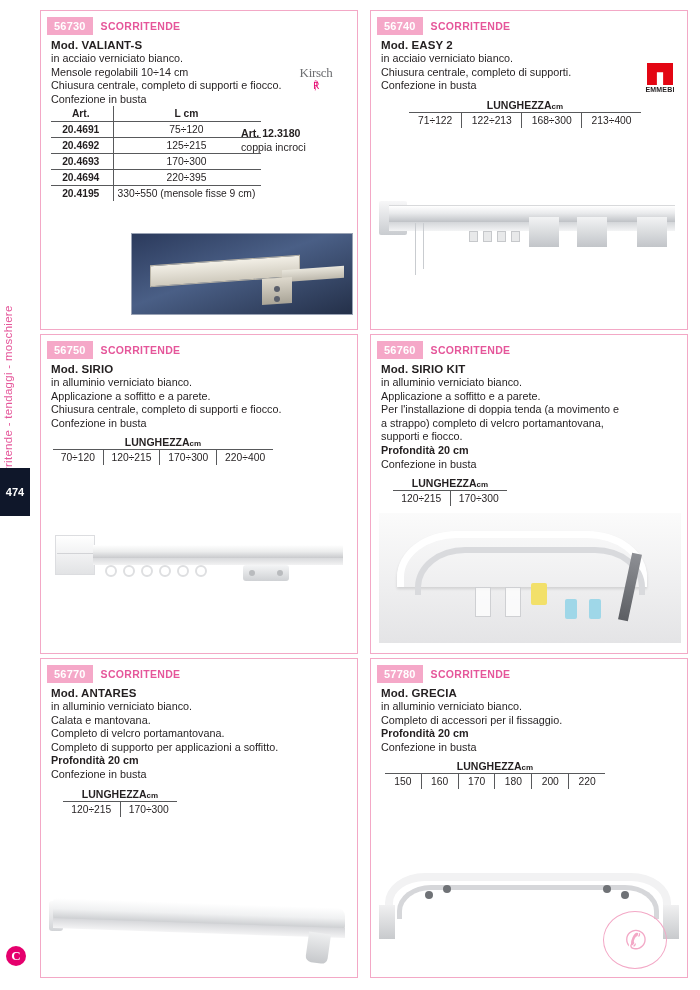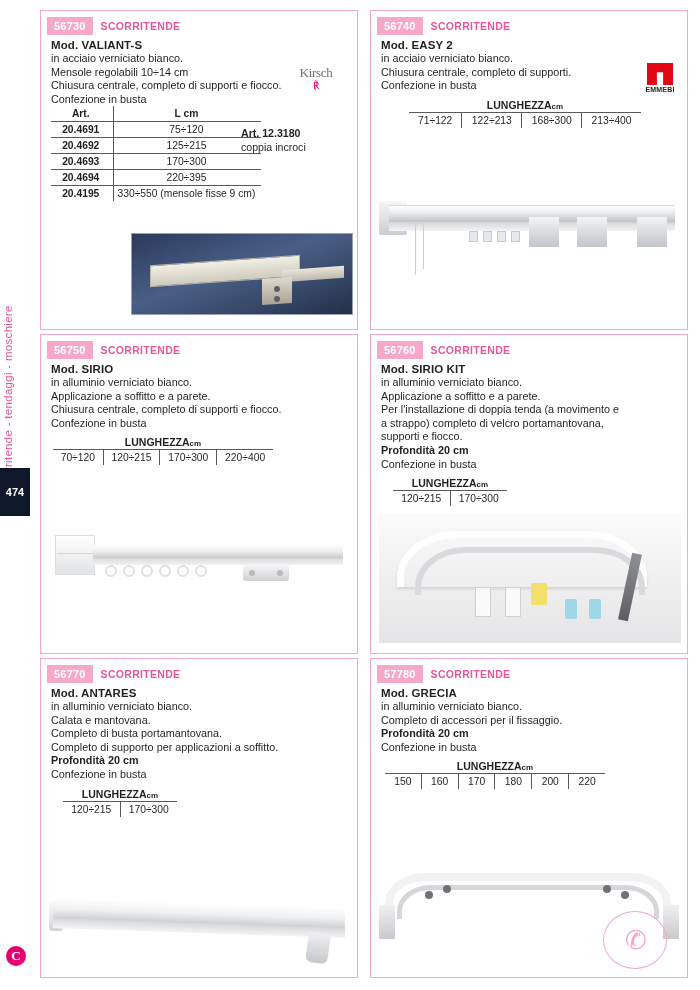--- a/index.html
+++ b/index.html
@@ -560,21 +560,21 @@
   <div class="card">
     <div class="card-head">
       <div class="code">56770</div>
       <div class="cat">SCORRITENDE</div>
     </div>
     <div class="card-body">
       <div class="model">Mod. ANTARES</div>
       <div class="desc">
         <div>in alluminio verniciato bianco.</div>
         <div>Calata e mantovana.</div>
-        <div>Completo di busta portamantovana.</div>
+        <div>Completo di velcro portamantovana.</div>
         <div>Completo di supporto per applicazioni a soffitto.</div>
         <div style="font-weight:bold;">Profondità 20 cm</div>
         <div>Confezione in busta</div>
       </div>
 
       <div class="tbl-wrap" style="width:114px; margin-left:12px;">
         <div class="lung-label">
           <span>LUNGHEZZA</span><span class="cm">cm</span>
         </div>
         <table class="meas" style="width:100%;">

